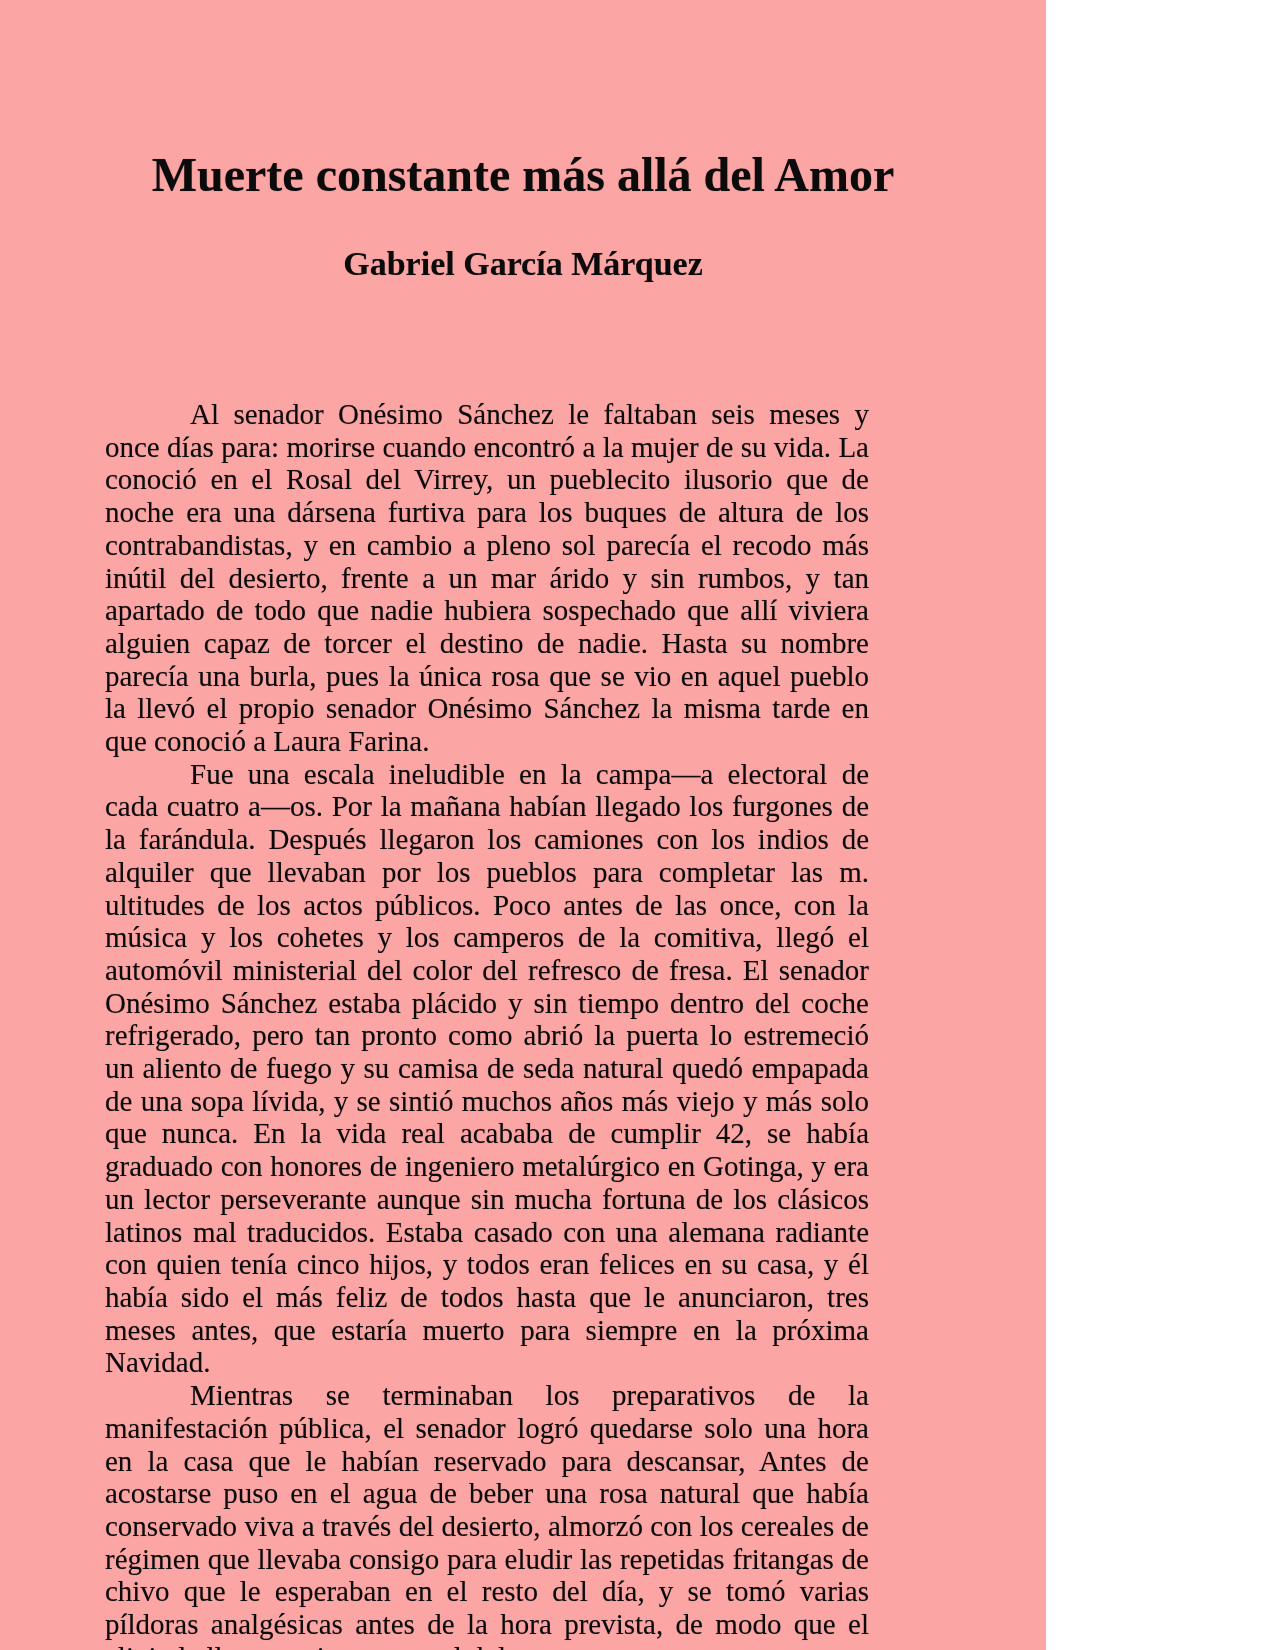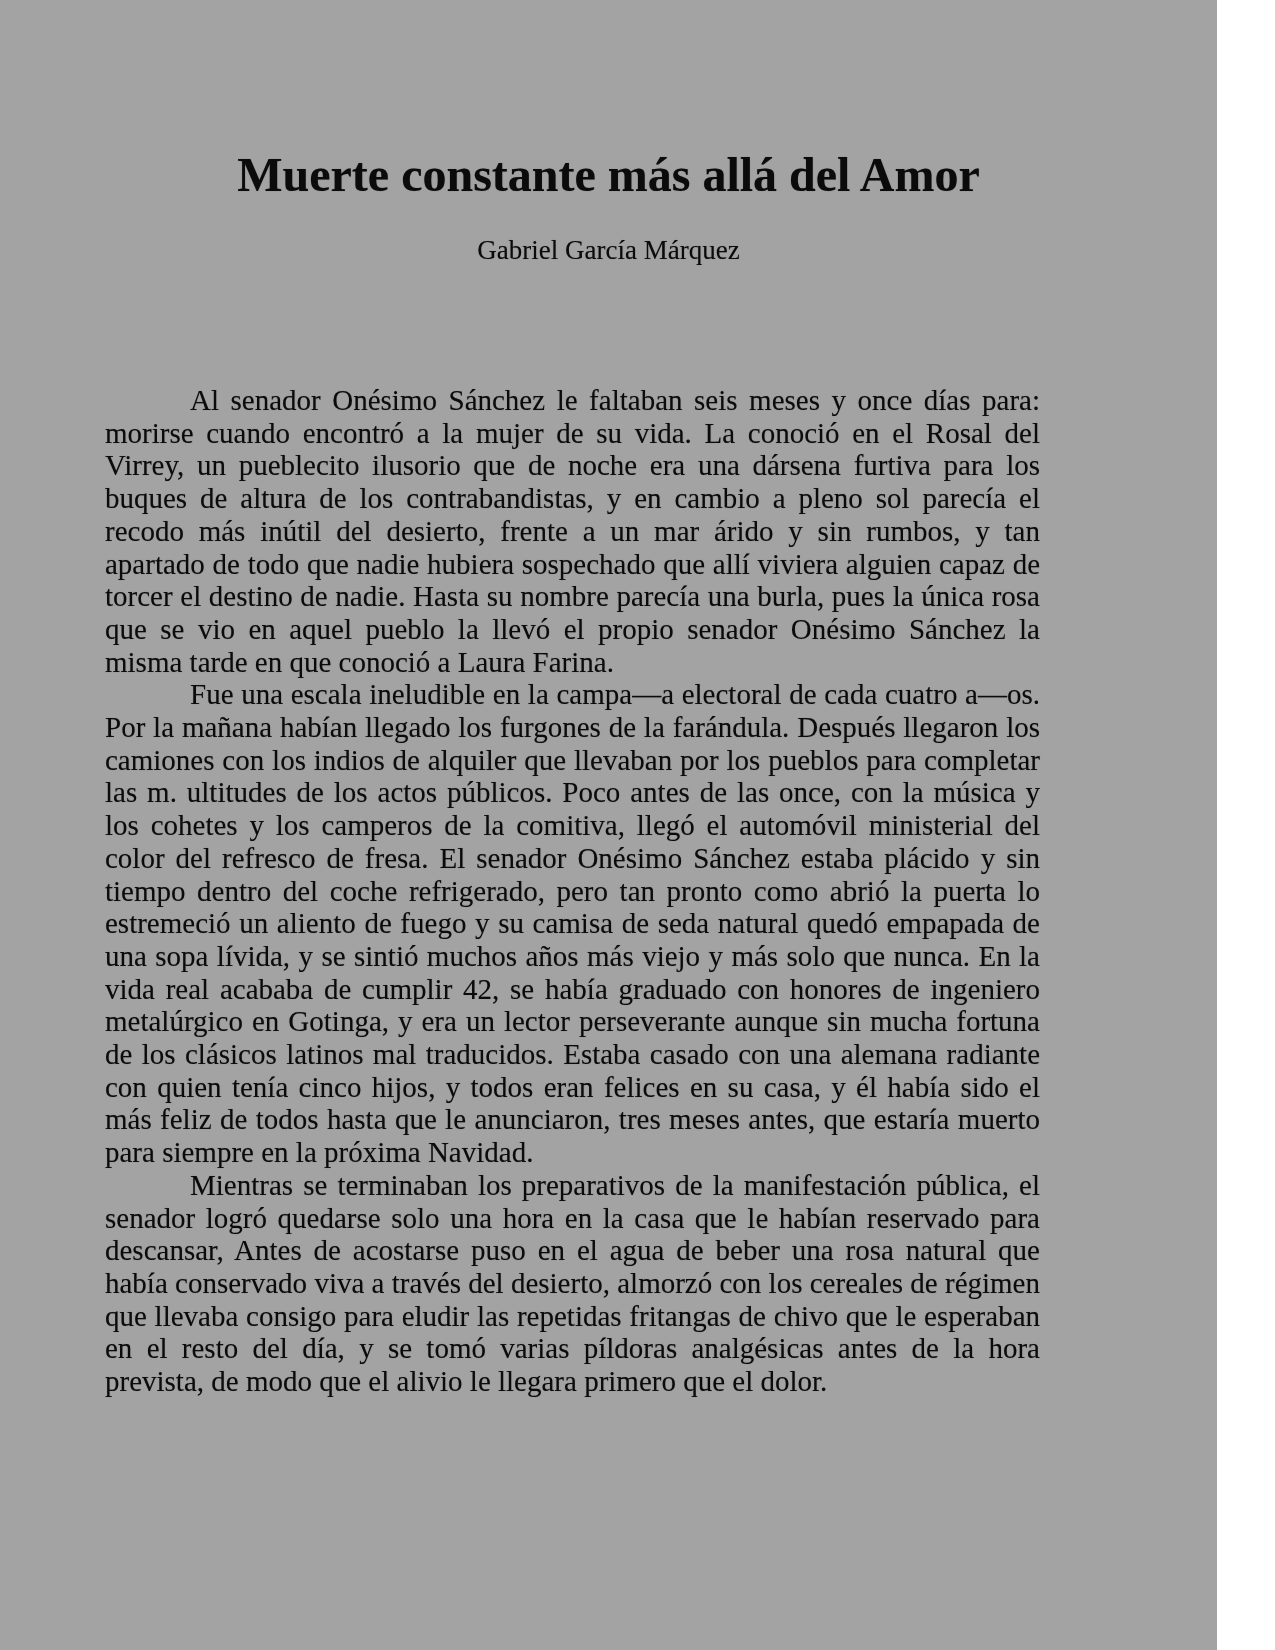--- a/index.html
+++ b/index.html
@@ -2,43 +2,43 @@
 <html><head>
 <meta charset="utf-8">
 <style>
   html, body {
     margin: 0;
     padding: 0;
     background: #ffffff;
   }
   .page {
     position: relative;
-    width: 1217px;
+    width: 1046px;
     height: 1650px;
-    background: #a3a3a3;
+    background: #fca5a5;
     overflow: hidden;
     color: #0d0d0d;
   }
   .doc-title {
     margin: 0;
     padding-top: 146px;
     font-family: "Liberation Serif", serif;
     font-weight: 700;
     font-size: 48px;
     line-height: 58px;
     text-align: center;
     color: #0b0b0b;
     text-shadow: 0 0 1px rgba(0,0,0,0.35);
   }
   .doc-author {
-    margin: 0;
+    margin: 14px;
     padding-top: 26px;
     font-family: "Liberation Serif", serif;
-    font-weight: 400;
-    font-size: 27px;
+    font-weight: 700;
+    font-size: 34px;
     line-height: 40px;
     text-align: center;
     color: #0b0b0b;
     text-shadow: 0 0 1px rgba(0,0,0,0.3);
   }
   .doc-body {
     margin: 114px 177px 0 105px; 
     font-family: "Liberation Serif", serif;
     font-weight: 400;
     font-size: 29px;

